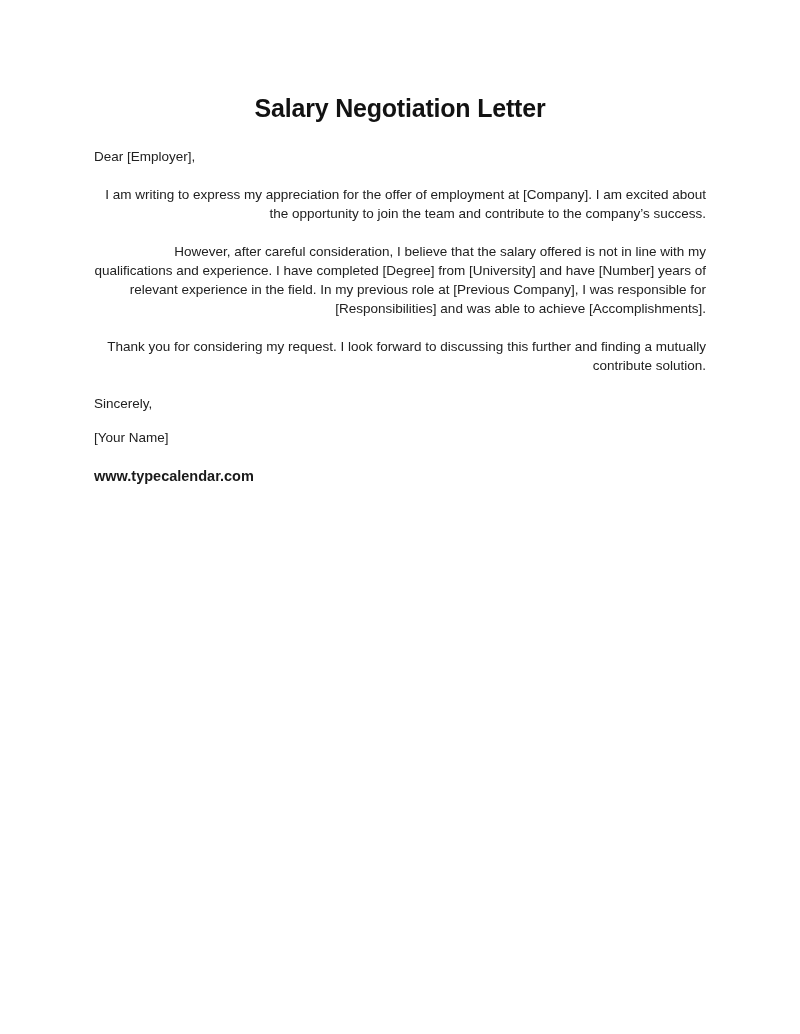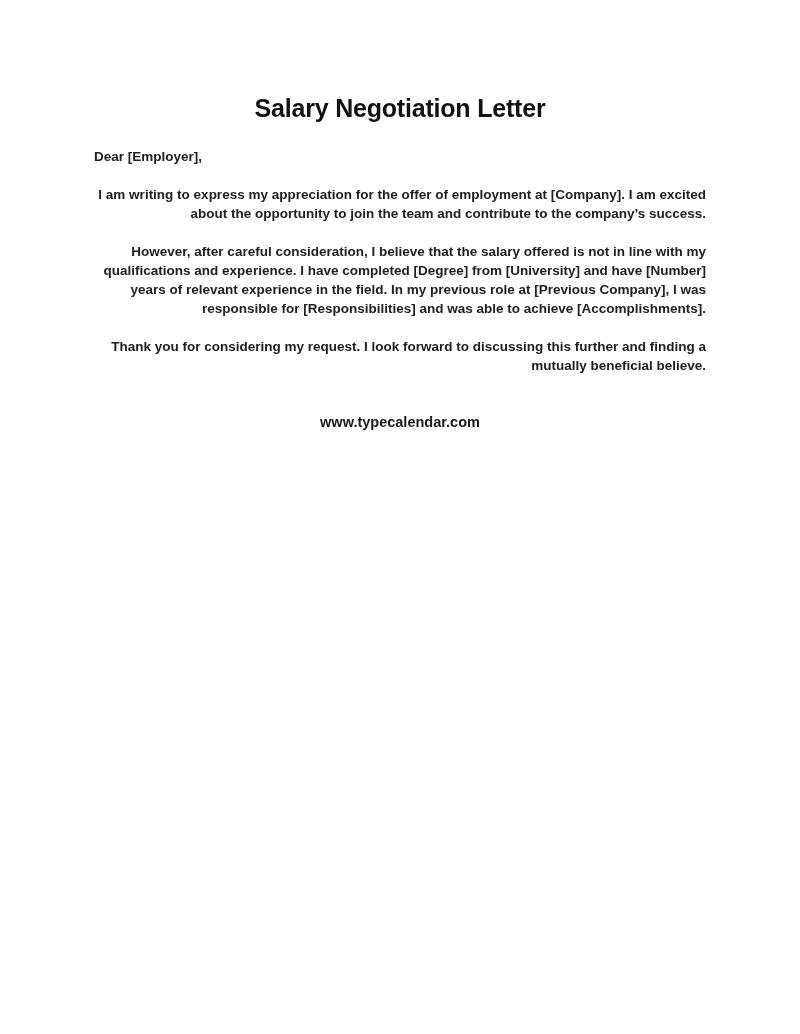--- a/index.html
+++ b/index.html
@@ -27,53 +27,56 @@
     color: #121212;
     letter-spacing: -0.2px;
   }
   .salutation,
   .paragraph,
   .closing-line,
   .signature-line {
     margin: 15px 0 19px 0;
     font-size: 13.5px;
     line-height: 19px;
-    font-weight: 700;
+    font-weight: 400;
     color: #212121;
   }
   .paragraph {
     text-align: right;
   }
   .closing-line {
     margin-bottom: 0;
   }
   .signature-line {
     margin-bottom: 0;
   }
   .footer {
-    margin-top: 38px;
-    text-align: center;
+    margin-top: 20px;
     font-size: 14.5px;
     line-height: 19px;
     font-weight: 700;
     color: #1a1a1a;
   }
 </style>
 </head>
 <body>
 
 <div class="page">
 
   <h1 class="title">Salary Negotiation Letter</h1>
 
   <p class="salutation">Dear [Employer],</p>
 
   <p class="paragraph">I am writing to express my appreciation for the offer of employment at [Company]. I am excited about the opportunity to join the team and contribute to the company’s success.</p>
 
   <p class="paragraph">However, after careful consideration, I believe that the salary offered is not in line with my qualifications and experience. I have completed [Degree] from [University] and have [Number] years of relevant experience in the field. In my previous role at [Previous Company], I was responsible for [Responsibilities] and was able to achieve [Accomplishments].</p>
 
 
-  <p class="paragraph">Thank you for considering my request. I look forward to discussing this further and finding a mutually beneficial believe.</p>
+  <p class="paragraph">Thank you for considering my request. I look forward to discussing this further and finding a mutually contribute solution.</p>
 
+  <div>
+    <p class="closing-line">Sincerely,</p>
+    <p class="signature-line">[Your Name]</p>
+  </div>
 
   <div class="footer">www.typecalendar.com</div>
 
 </div>
 
 </body></html>

